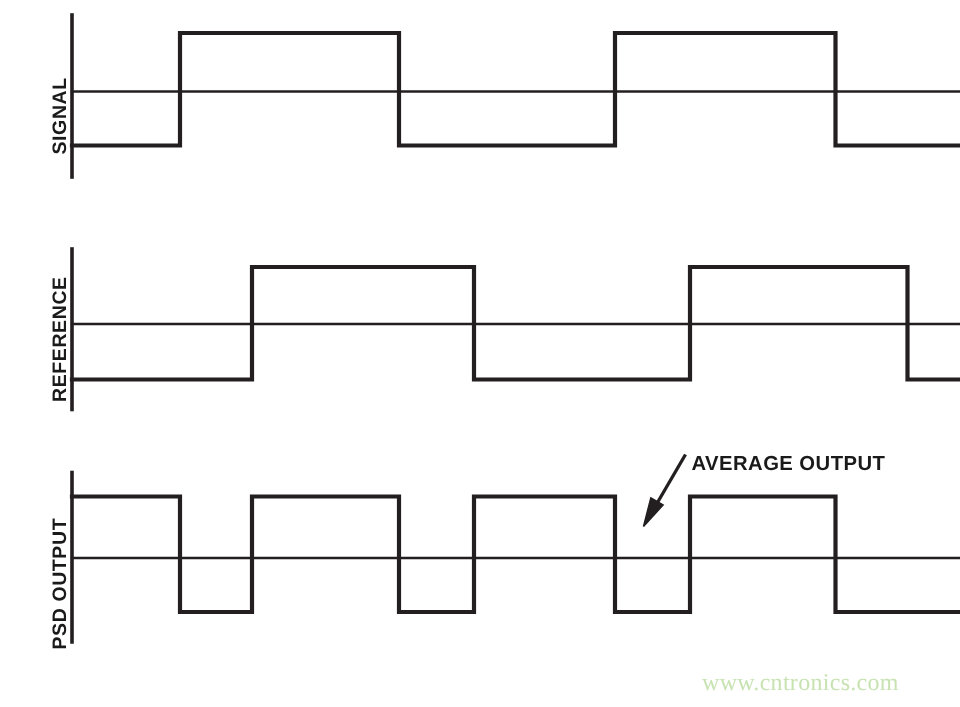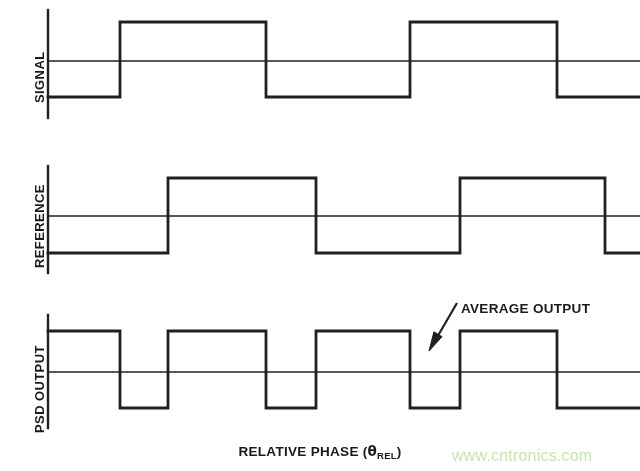--- a/index.html
+++ b/index.html
@@ -77,23 +77,23 @@
     top: 301px;
     font-family: "Liberation Sans", sans-serif;
     font-weight: bold;
     font-size: 13.5px;
     letter-spacing: 0.3px;
     color: #1a1a1a;
     white-space: nowrap;
   }
   #watermark {
     position: absolute;
-    left: 452px;
+    left: 468px;
     top: 447px;
-    font-family: Liberation Sans, sans-serif;
+    font-family: Liberation Serif, serif;
     font-size: 16px;
     letter-spacing: 0.2px;
     white-space: nowrap;
   }
 </style>
 </head>
 <body>
 
 <div id="figure">
 
@@ -120,17 +120,16 @@
   </svg>
 
   <div class="axis-label-vert" id="label-signal" style="color: rgb(26, 26, 26);">SIGNAL</div>
 
   <div class="axis-label-vert" id="label-reference" style="color: rgb(26, 26, 26);">REFERENCE</div>
 
   <div class="axis-label-vert" id="label-psd" style="color: rgb(26, 26, 26);">PSD OUTPUT</div>
 
   <div id="annotation-average-value" style="color: rgb(26, 26, 26);">AVERAGE OUTPUT</div>
 
-  <div id="x-axis-title" style="color: rgb(26, 26, 26);"><span>RELATIVE PHASE (</span><span class="theta">θ</span><sub>REL</sub><span>)</span></div>
 
   <div id="watermark" style="color: rgb(200, 227, 178);">www.cntronics.com</div>
 
 </div>
 
 </body></html>

